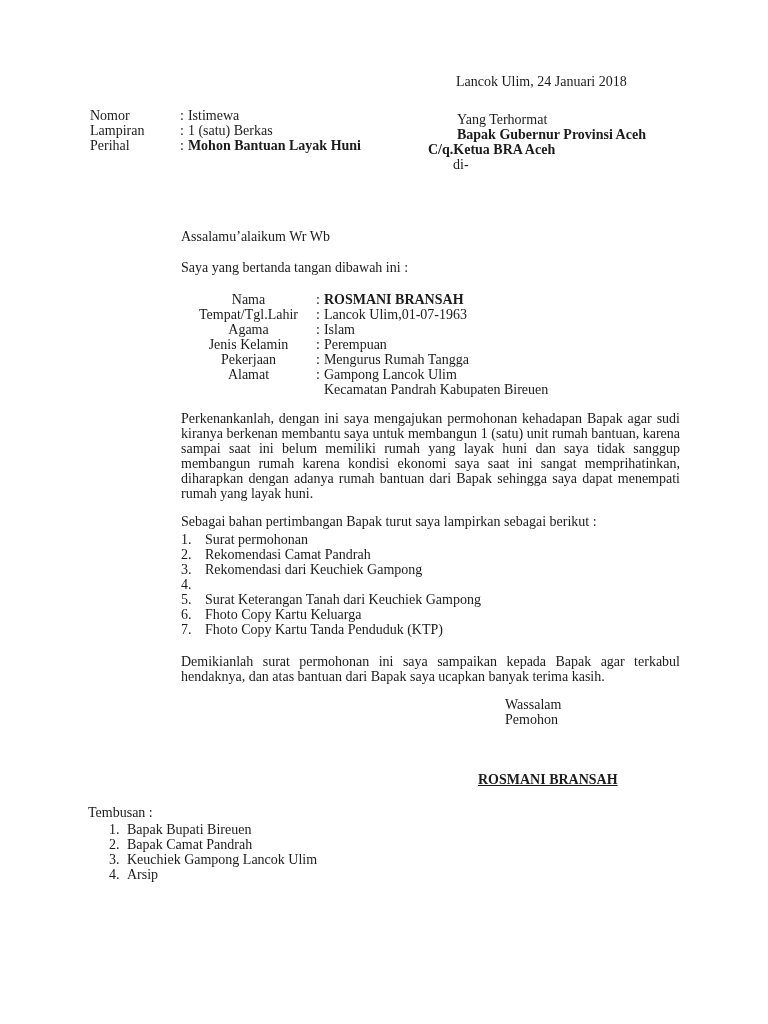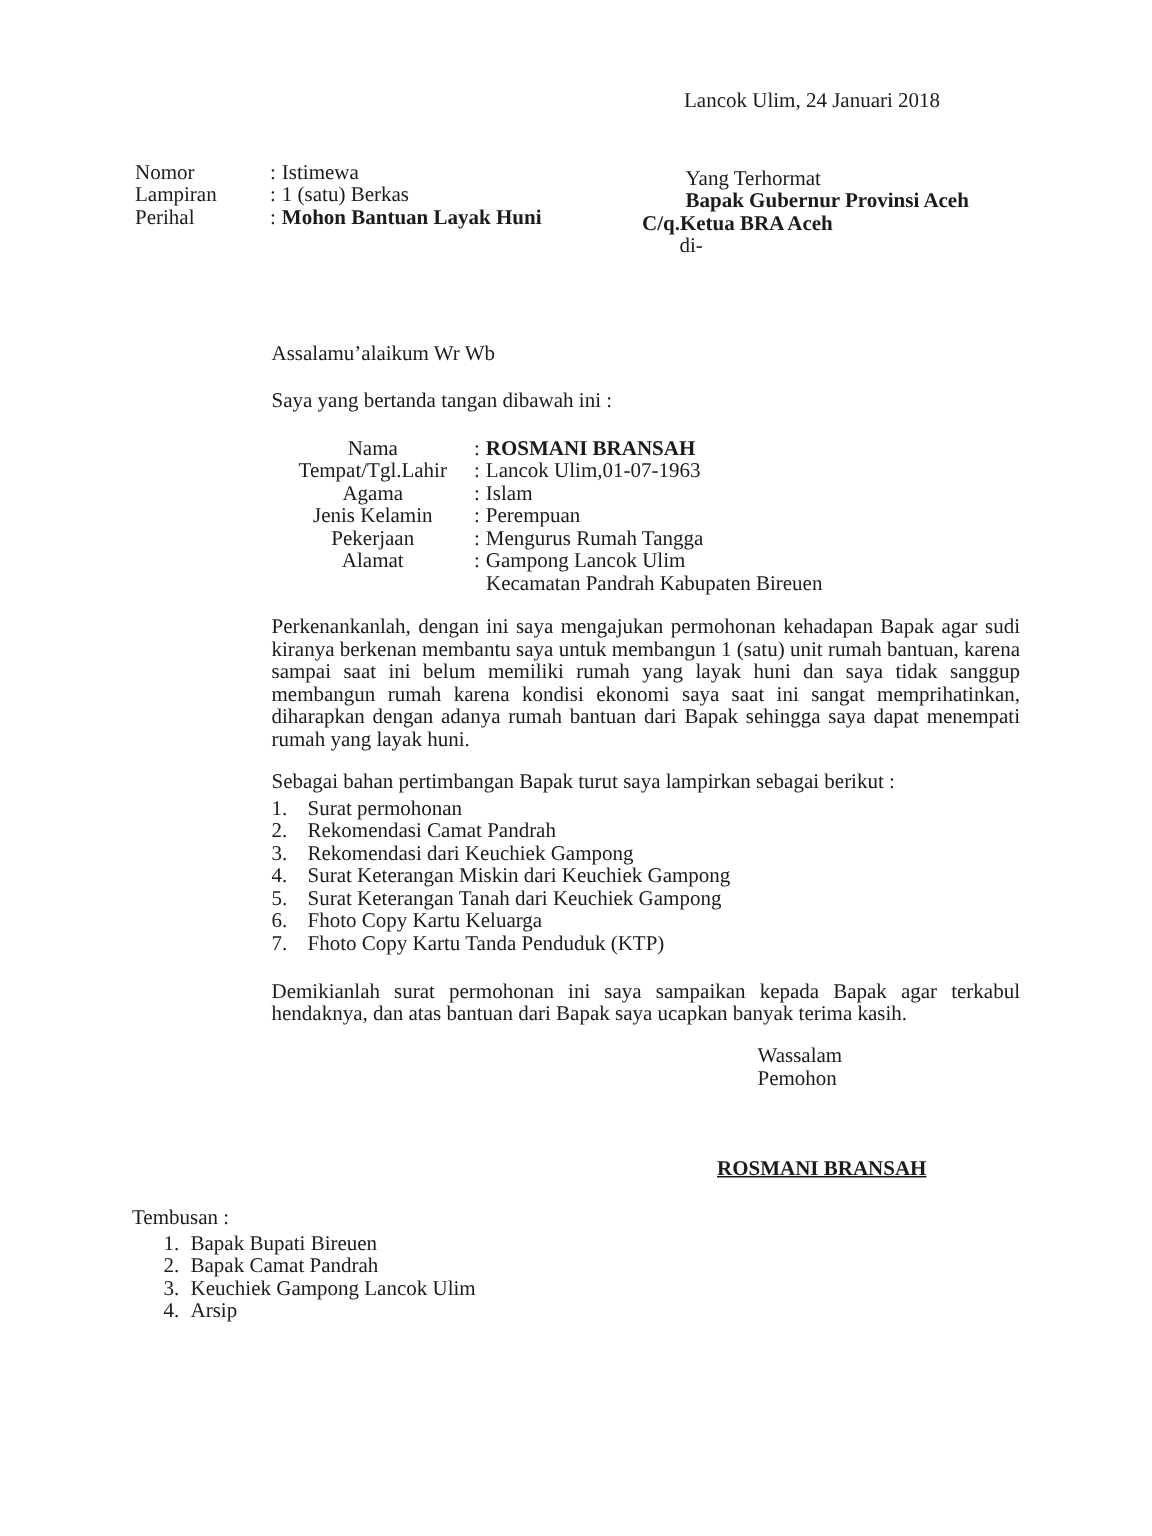--- a/index.html
+++ b/index.html
@@ -46,21 +46,21 @@
 
   
   .temb-list { margin-left: 21px; margin-top: 2px; }
   .temb-num { width: 18px; flex: none; }
 </style>
 </head>
 <body>
 
 <div class="page">
 
-  <div class="abs" style="left:456px; top:60px;">Lancok Ulim, 24 Januari 2018</div>
+  <div class="abs" style="left:456px; top:74px;">Lancok Ulim, 24 Januari 2018</div>
 
   <div class="abs" style="left:90px; top:108px;">
     <div class="ref-row">
       <span class="ref-label">Nomor</span>
       <span class="sep">:</span>
       <span>Istimewa</span>
     </div>
     <div class="ref-row">
       <span class="ref-label">Lampiran</span>
       <span class="sep">:</span>
@@ -133,21 +133,20 @@
       <div class="li-row">
         <span class="li-num">2.</span>
         <span>Rekomendasi Camat Pandrah</span>
       </div>
       <div class="li-row">
         <span class="li-num">3.</span>
         <span>Rekomendasi dari Keuchiek Gampong</span>
       </div>
       <div class="li-row">
         <span class="li-num">4.</span>
-        <span>Surat Keterangan Miskin dari Keuchiek Gampong</span>
       </div>
       <div class="li-row">
         <span class="li-num">5.</span>
         <span>Surat Keterangan Tanah dari Keuchiek Gampong</span>
       </div>
       <div class="li-row">
         <span class="li-num">6.</span>
         <span>Fhoto Copy Kartu Keluarga</span>
       </div>
       <div class="li-row">

